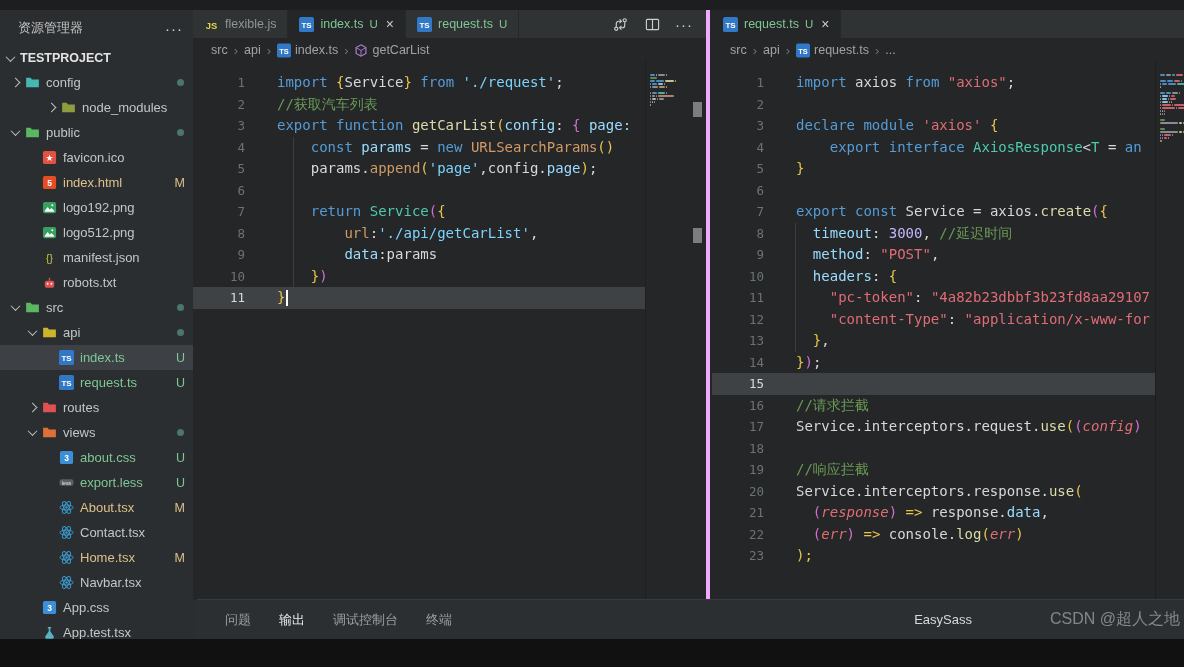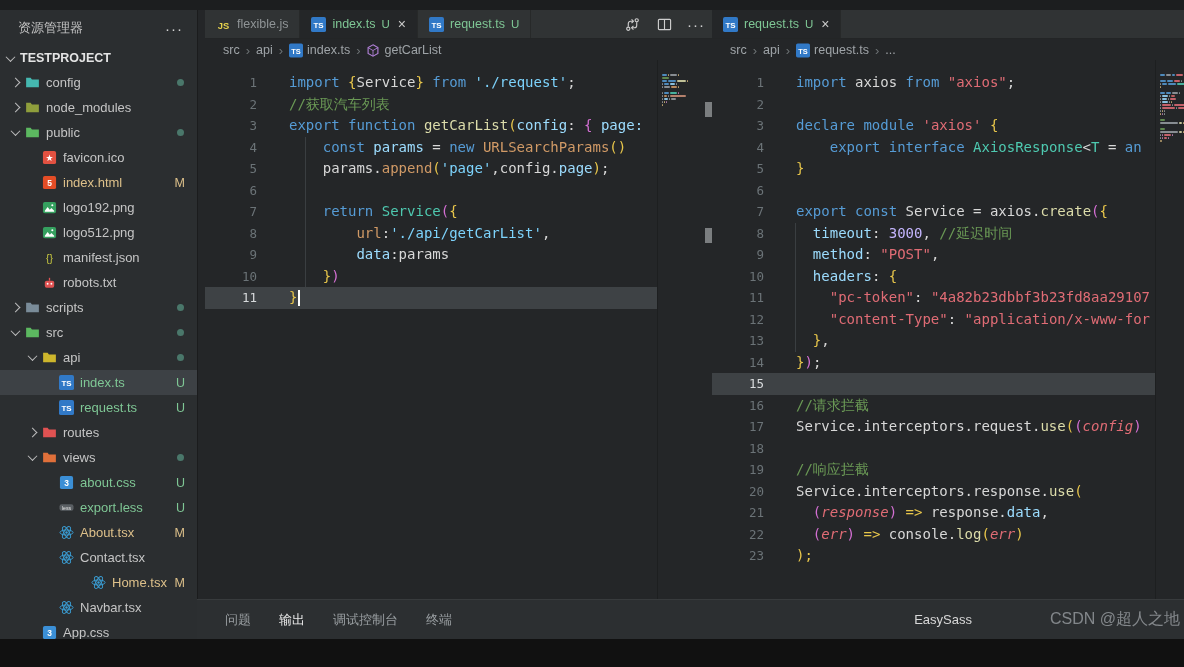--- a/index.html
+++ b/index.html
@@ -19,21 +19,21 @@
   .chev{display:inline-block;width:6px;height:6px;border-right:1.4px solid #bdbdbd;border-bottom:1.4px solid #bdbdbd;flex:none;}
   .chev.down{transform:rotate(45deg) translate(-1px,-1px);}
   .chev.right{transform:rotate(-45deg);}
   .chev-slot{width:17px;display:flex;justify-content:center;align-items:center;flex:none;}
   .tree-icon{width:16px;height:16px;flex:none;display:flex;align-items:center;justify-content:center;margin-right:6px;}
   .badge{position:absolute;right:12px;font-size:12.5px;}
   .badge.git-U{color:#7fc795;} .badge.git-M{color:#ddc08a;}
   .dot{position:absolute;right:13px;width:7px;height:7px;border-radius:50%;background:#5a9e8b;opacity:.65;}
   
   .group{position:absolute;top:10px;bottom:39px;background:#242628;}
-  #group0{left:205px;width:513px;border-right:1px solid #f0abfc;}
+  #group0{left:193px;width:513px;border-right:4px solid #f0abfc;}
   #group1{left:712px;width:472px;}
   .tabsbar{height:28px;background:#303334;display:flex;align-items:stretch;border-bottom:1px solid #232526;}
   .tab{display:flex;align-items:center;gap:6px;padding:0 11px;font-size:12.5px;color:#8f9496;border-right:1px solid #272929;background:#303334;cursor:pointer;}
   .tab.active{background:#242628;color:#d0d0d0;}
   .t-label.git-U{color:#7fc795;}
   .t-git{color:#7fc795;font-size:11.5px;}
   .t-close{color:#cccccc;font-size:14px;margin-left:2px;}
   .tabs-toolbar{margin-left:auto;display:flex;align-items:center;gap:16px;padding:0 14px;}
   .tool{width:16px;height:16px;display:flex;align-items:center;justify-content:center;color:#cfcfcf;cursor:pointer;}
   .crumbs{height:22px;display:flex;align-items:center;gap:6px;padding-left:18px;font-size:12.5px;color:#9fa4a8;}
@@ -87,21 +87,21 @@
             <span class="chev right"></span>
           </span>
           <span class="tree-icon">
             <svg width="15" height="15" viewBox="0 0 16 16" xmlns="http://www.w3.org/2000/svg">
               <path fill="#45b8b0" d="M1.2 3h4.8l1.4 1.8h7.4V13H1.2z"></path>
             </svg>
           </span>
           <span class="lbl">config</span>
           <span class="dot"></span>
         </div>
-        <div class="tree-row" style="padding-left: 7px;">
+        <div class="tree-row" style="padding-left: 7px; margin-left: 36px;">
           <span class="chev-slot">
             <span class="chev right"></span>
           </span>
           <span class="tree-icon">
             <svg width="15" height="15" viewBox="0 0 16 16" xmlns="http://www.w3.org/2000/svg">
               <path fill="#8f9e3c" d="M1.2 3h4.8l1.4 1.8h7.4V13H1.2z"></path>
             </svg>
           </span>
           <span class="lbl">node_modules</span>
         </div>
@@ -173,32 +173,20 @@
           <span class="chev-slot"></span>
           <span class="tree-icon">
             <svg width="15" height="15" viewBox="0 0 16 16" xmlns="http://www.w3.org/2000/svg">
               <rect x="3" y="6" width="10" height="7.5" rx="2" fill="#e05252"></rect>
               <rect x="7.3" y="3" width="1.4" height="3" fill="#e05252"></rect>
               <circle cx="6" cy="9.3" r="1" fill="#fff"></circle>
               <circle cx="10" cy="9.3" r="1" fill="#fff"></circle>
             </svg>
           </span>
           <span class="lbl">robots.txt</span>
-        </div>
-        <div class="tree-row" style="padding-left: 7px;">
-          <span class="chev-slot">
-            <span class="chev right"></span>
-          </span>
-          <span class="tree-icon">
-            <svg width="15" height="15" viewBox="0 0 16 16" xmlns="http://www.w3.org/2000/svg">
-              <path fill="#7a8c99" d="M1.2 3h4.8l1.4 1.8h7.4V13H1.2z"></path>
-            </svg>
-          </span>
-          <span class="lbl">scripts</span>
-          <span class="dot"></span>
         </div>
         <div class="tree-row" style="padding-left: 7px;">
           <span class="chev-slot">
             <span class="chev down"></span>
           </span>
           <span class="tree-icon">
             <svg width="15" height="15" viewBox="0 0 16 16" xmlns="http://www.w3.org/2000/svg">
               <path fill="#5cb860" d="M1.2 3h4.8l1.4 1.8h7.4V13H1.2z"></path>
             </svg>
           </span>
@@ -306,21 +294,21 @@
               <g fill="none" stroke="#3b9fd6" stroke-width="1">
                 <ellipse cx="8" cy="8" rx="7" ry="2.7"></ellipse>
                 <ellipse cx="8" cy="8" rx="7" ry="2.7" transform="rotate(60 8 8)"></ellipse>
                 <ellipse cx="8" cy="8" rx="7" ry="2.7" transform="rotate(120 8 8)"></ellipse>
               </g>
               <circle cx="8" cy="8" r="1.3" fill="#3b9fd6"></circle>
             </svg>
           </span>
           <span class="lbl">Contact.tsx</span>
         </div>
-        <div class="tree-row" style="padding-left: 41px; margin-left: 32px;">
+        <div class="tree-row" style="padding-left: 41px;">
           <span class="chev-slot"></span>
           <span class="tree-icon">
             <svg width="15" height="15" viewBox="0 0 16 16" xmlns="http://www.w3.org/2000/svg">
               <g fill="none" stroke="#3b9fd6" stroke-width="1">
                 <ellipse cx="8" cy="8" rx="7" ry="2.7"></ellipse>
                 <ellipse cx="8" cy="8" rx="7" ry="2.7" transform="rotate(60 8 8)"></ellipse>
                 <ellipse cx="8" cy="8" rx="7" ry="2.7" transform="rotate(120 8 8)"></ellipse>
               </g>
               <circle cx="8" cy="8" r="1.3" fill="#3b9fd6"></circle>
             </svg>

